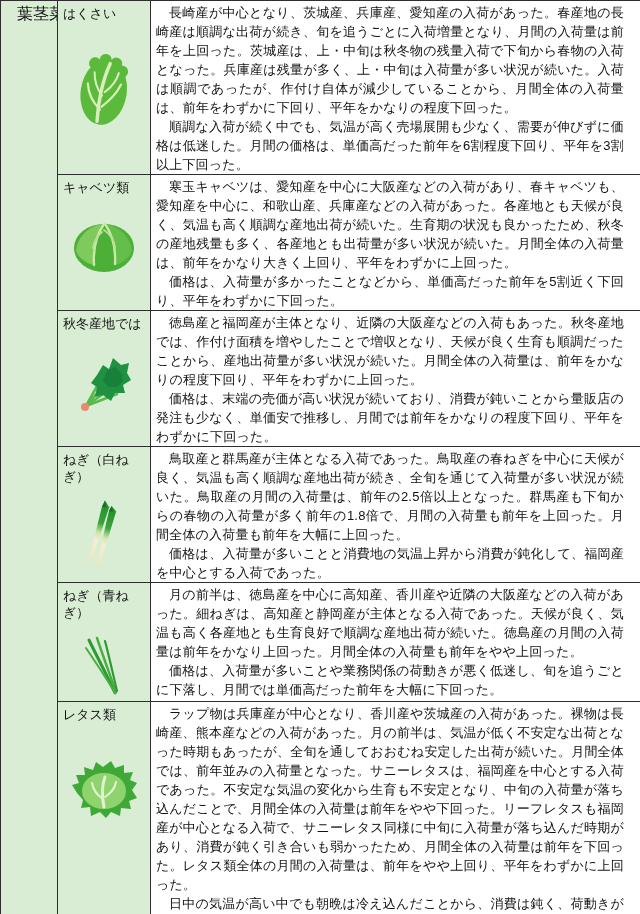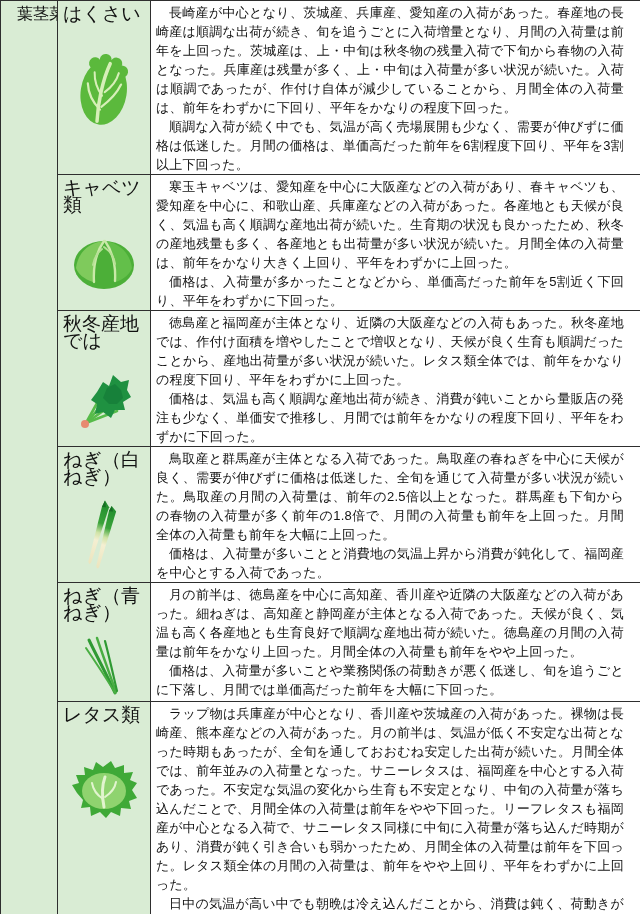--- a/index.html
+++ b/index.html
@@ -16,21 +16,21 @@
     padding:0;
     overflow:hidden;
   }
   td.cat, td.veg{background:#d9ecd4;}
   .cat-label{
     font-size:16px;line-height:17px;
     padding:4px 2px 0 16px;
     white-space:nowrap;
   }
   .veg-name{
-    font-size:19px;line-height:17px;
+    font-size:13px;line-height:17px;
     padding:4px 2px 0 5px;
   }
   .veg-icon{display:flex;justify-content:center;}
   td.txt{padding:2px 16px 0 5px;}
   td.txt p{
     margin:0;
     font-size:13px;
     line-height:19px;
     text-indent:1em;
     text-align:justify;
@@ -116,22 +116,22 @@
             <line x1="9" y1="53" x2="36" y2="34"></line>
             <line x1="9" y1="53" x2="40" y2="41"></line>
           </g>
           <circle cx="8" cy="54" r="4" fill="#e78a70"></circle>
           <path d="M20 22 L26 12 L32 16 L36 5 L44 12 L52 10 L50 20 L54 27 L46 32 L48 40 L38 40 L34 48 L26 42 L18 44 L20 34 L14 30 Z" fill="#1f9141"></path>
           <path d="M30 18 L38 14 L44 20 L46 28 L40 34 L32 34 L26 28 Z" fill="#17813a"></path>
         </svg>
       </div>
     </td>
     <td class="txt">
-      <p>徳島産と福岡産が主体となり、近隣の大阪産などの入荷もあった。秋冬産地では、作付け面積を増やしたことで増収となり、天候が良く生育も順調だったことから、産地出荷量が多い状況が続いた。レタス類全体では、前年をかなりの程度下回り、平年をわずかに上回った。</p>
-      <p>価格は、気温も高く順調な産地出荷が続き、消費が鈍いことから量販店の発注も少なく、単価安で推移し、月間では前年をかなりの程度下回り、平年をわずかに下回った。</p>
+      <p>徳島産と福岡産が主体となり、近隣の大阪産などの入荷もあった。秋冬産地では、作付け面積を増やしたことで増収となり、天候が良く生育も順調だったことから、産地出荷量が多い状況が続いた。月間全体の入荷量は、前年をかなりの程度下回り、平年をわずかに上回った。</p>
+      <p>価格は、末端の売価が高い状況が続いており、消費が鈍いことから量販店の発注も少なく、単価安で推移し、月間では前年をかなりの程度下回り、平年をわずかに下回った。</p>
     </td>
   </tr>
 
   <tr style="height:129px">
     <td class="veg">
       <div class="veg-name">ねぎ（白ねぎ）</div>
       <div class="veg-icon mt-r4">
         <svg width="48" height="74" viewBox="0 0 48 74" aria-hidden="true">
           <defs>
             <linearGradient id="negiGrad" x1="0" y1="0" x2="0" y2="1">
@@ -145,21 +145,21 @@
           <g transform="rotate(18 24 37)">
             <path d="M14 3 L20 8 L20 66 Q19 70 17 66 L13 10 Z" fill="url(#negiGrad)"></path>
             <path d="M22 6 L28 10 L29 68 Q28 72 26 68 L21 12 Z" fill="url(#negiGrad)"></path>
             <path d="M14 3 L17 9 L13 10 Z" fill="#176e24"></path>
             <path d="M22 6 L25 11 L21 12 Z" fill="#176e24"></path>
           </g>
         </svg>
       </div>
     </td>
     <td class="txt">
-      <p>鳥取産と群馬産が主体となる入荷であった。鳥取産の春ねぎを中心に天候が良く、需要が伸びずに価格は低迷した、全旬を通じて入荷量が多い状況が続いた。鳥取産の月間の入荷量は、前年の2.5倍以上となった。群馬産も下旬からの春物の入荷量が多く前年の1.8倍で、月間の入荷量も前年を上回った。月間全体の入荷量も前年を大幅に上回った。</p>
+      <p>鳥取産と群馬産が主体となる入荷であった。鳥取産の春ねぎを中心に天候が良く、気温も高く順調な産地出荷が続き、全旬を通じて入荷量が多い状況が続いた。鳥取産の月間の入荷量は、前年の2.5倍以上となった。群馬産も下旬からの春物の入荷量が多く前年の1.8倍で、月間の入荷量も前年を上回った。月間全体の入荷量も前年を大幅に上回った。</p>
       <p>価格は、入荷量が多いことと消費地の気温上昇から消費が鈍化して、福岡産を中心とする入荷であった。</p>
     </td>
   </tr>
 
   <tr style="height:115px">
     <td class="veg">
       <div class="veg-name">ねぎ（青ねぎ）</div>
       <div class="veg-icon mt-r5">
         <svg width="42" height="66" viewBox="0 0 42 66" aria-hidden="true">
           <g fill="none" stroke-linecap="round">

